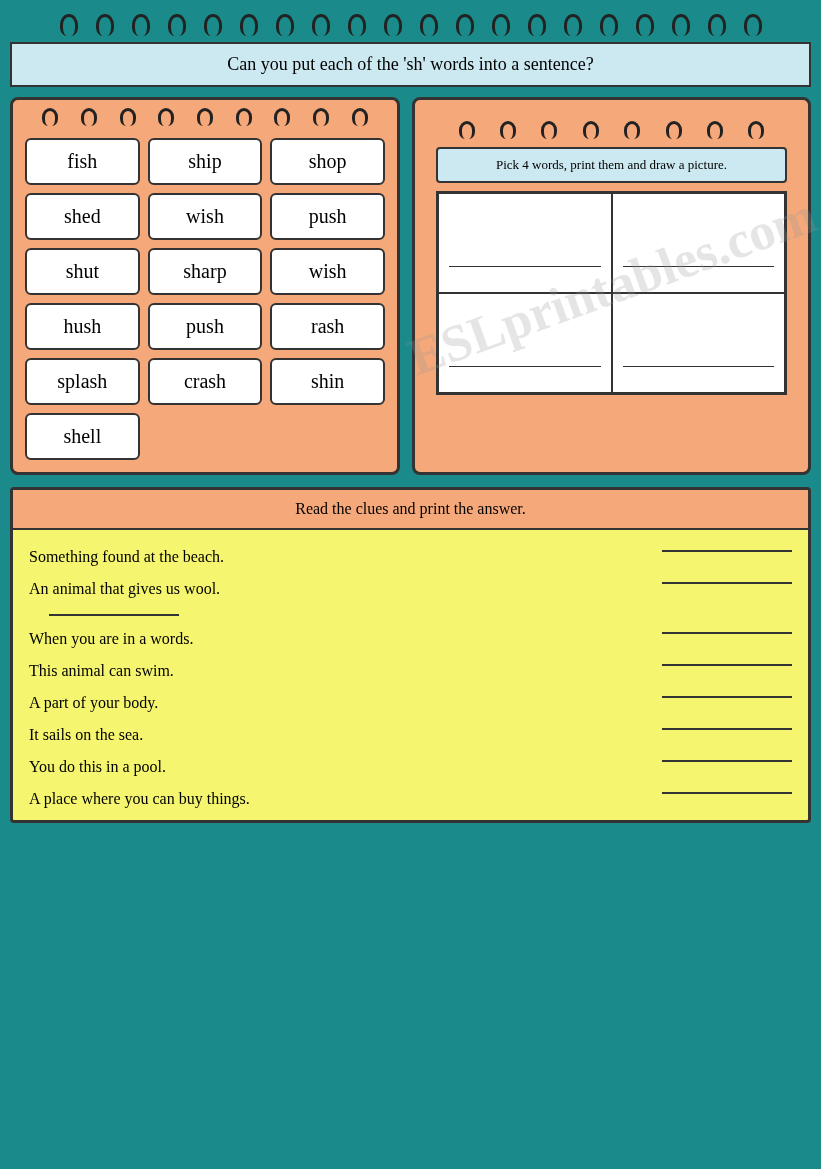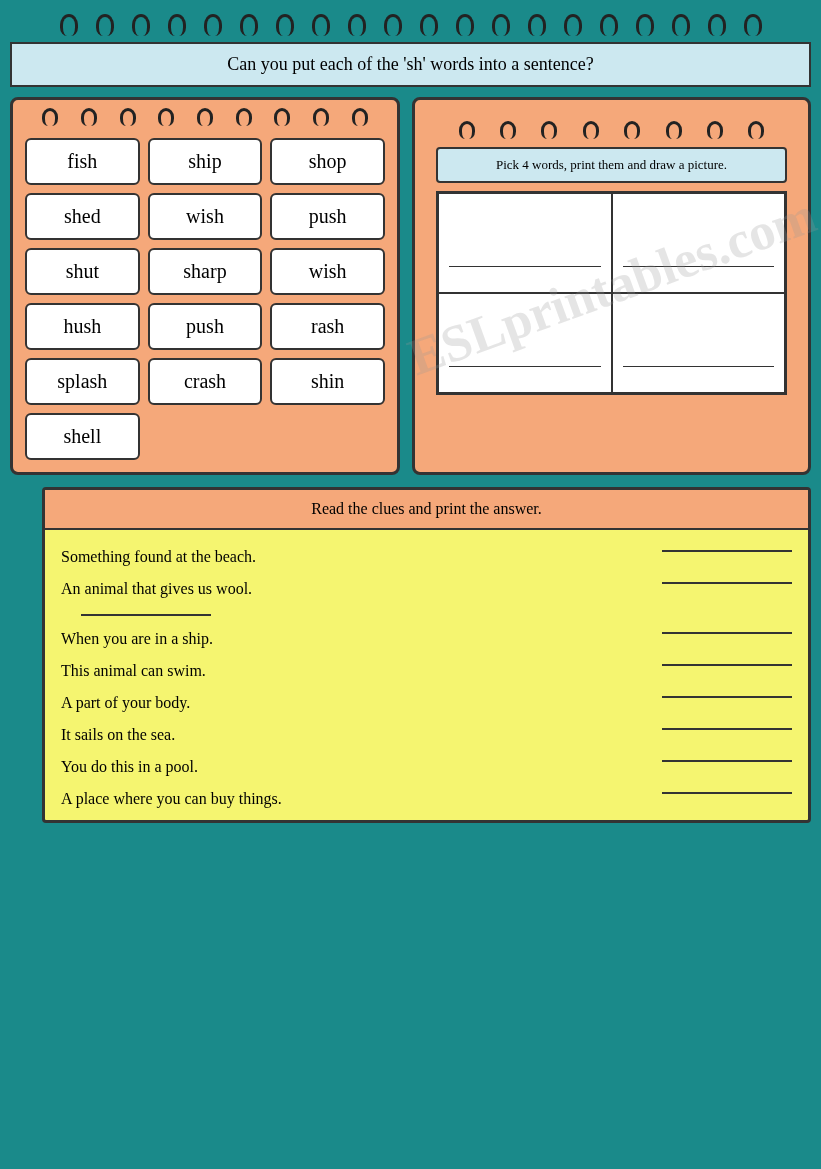--- a/index.html
+++ b/index.html
@@ -126,21 +126,20 @@
       right: 10px;
       border-bottom: 1.5px solid #333;
     }
 
     
     .clues-section {
       background-color: #f5f570;
       border: 3px solid #333;
       border-radius: 4px;
       overflow: hidden;
-      margin-left: 32px;
     }
     .clues-header {
       background-color: #f5a87a;
       border-bottom: 2px solid #333;
       text-align: center;
       padding: 10px;
       font-size: 16px;
     }
     .clues-body {
       padding: 8px 16px;
@@ -282,21 +281,21 @@
         <div class="clue-line"></div>
       </div>
       <div class="clue-row">
         <span class="clue-text">An animal that gives us wool.</span>
         <div class="clue-line"></div>
       </div>
       <div class="clue-row">
         <div class="clue-line"></div>
       </div>
       <div class="clue-row">
-        <span class="clue-text">When you are in a ship.</span>
+        <span class="clue-text">When you are in a words.</span>
         <div class="clue-line"></div>
       </div>
       <div class="clue-row">
         <span class="clue-text">This animal can swim.</span>
         <div class="clue-line"></div>
       </div>
       <div class="clue-row">
         <span class="clue-text">A part of your body.</span>
         <div class="clue-line"></div>
       </div>

